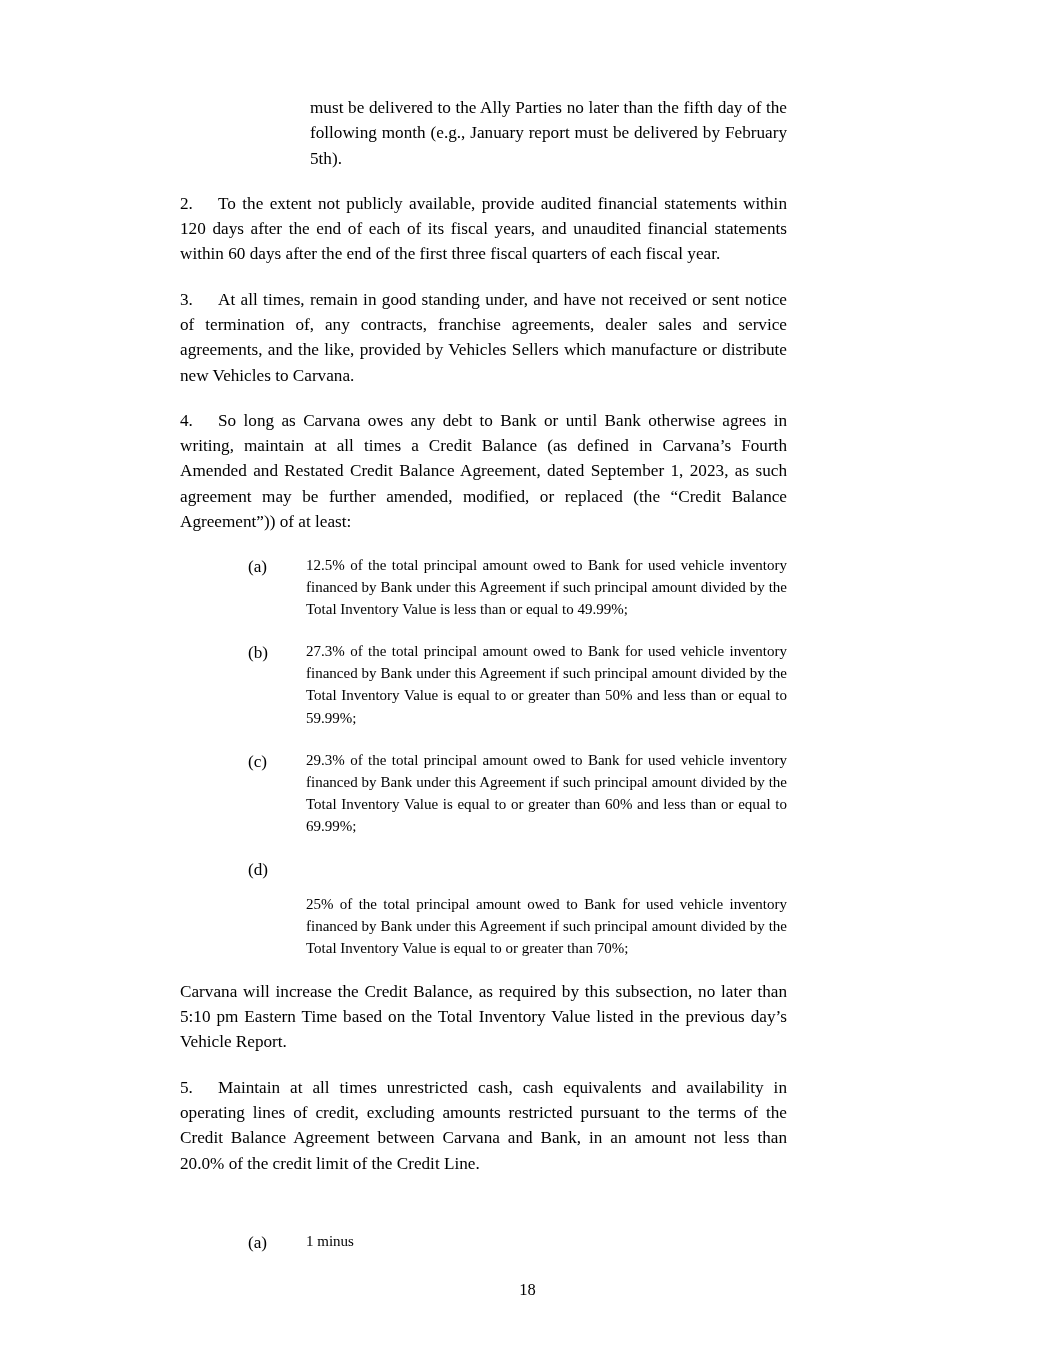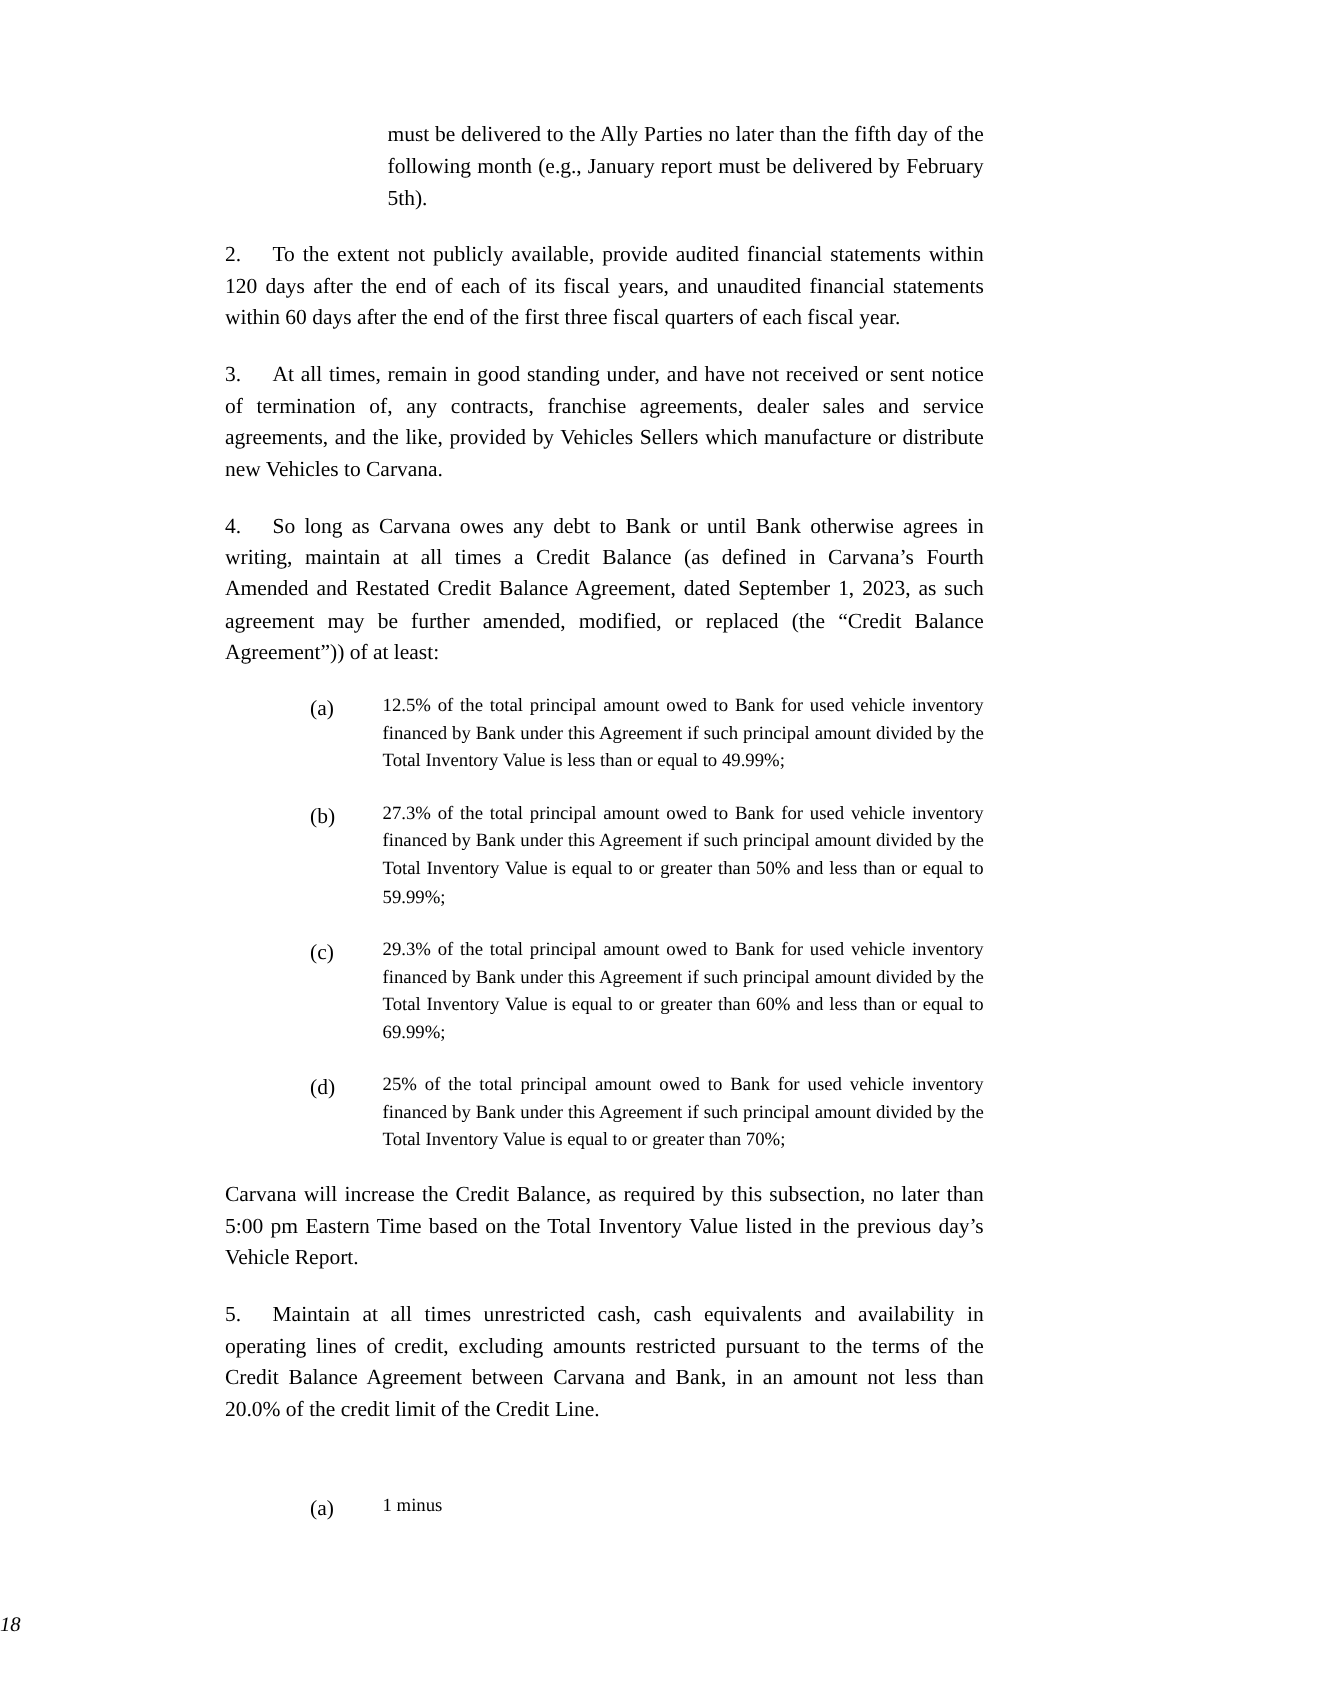--- a/index.html
+++ b/index.html
@@ -48,32 +48,33 @@
     line-height: 1.47;
   }
   .sub-text {
     flex: 1 1 auto;
     font-size: 15px;
     line-height: 1.47;
     text-align: justify;
   }
   .sub-last .sub-text {
     text-align: justify;
+    margin-top: 36px;
   }
   .gap {
     height: 34px;
   }
   .page-number {
     position: absolute;
-    bottom: 55px;
+    bottom: 65px;
     left: 0;
     width: 1055px;
+    text-align: center;
     font-size: 16.5px;
     font-family: "Liberation Serif", serif;
-    font-style: italic;
   }
 </style>
 </head>
 <body>
 
 <div class="page">
 
   <p class="para indent-top">must be delivered to the Ally Parties no later than the fifth day of the following month (e.g., January report must be delivered by February 5th).</p>
 
   <p class="para numbered"><span class="num-label">2.</span><span>To the extent not publicly available, provide audited financial statements within 120 days after the end of each of its fiscal years, and unaudited financial statements within 60 days after the end of the first three fiscal quarters of each fiscal year.</span></p>
@@ -95,21 +96,21 @@
   <div class="sub">
     <div class="sub-label">(c)</div>
     <div class="sub-text">29.3% of the total principal amount owed to Bank for used vehicle inventory financed by Bank under this Agreement if such principal amount divided by the Total Inventory Value is equal to or greater than 60% and less than or equal to 69.99%;</div>
   </div>
 
   <div class="sub sub-last">
     <div class="sub-label">(d)</div>
     <div class="sub-text">25% of the total principal amount owed to Bank for used vehicle inventory financed by Bank under this Agreement if such principal amount divided by the Total Inventory Value is equal to or greater than 70%;</div>
   </div>
 
-  <p class="para">Carvana will increase the Credit Balance, as required by this subsection, no later than 5:00 pm Eastern Time based on the Total Inventory Value listed in the previous day’s Vehicle Report.</p>
+  <p class="para">Carvana will increase the Credit Balance, as required by this subsection, no later than 5:10 pm Eastern Time based on the Total Inventory Value listed in the previous day’s Vehicle Report.</p>
 
   <p class="para numbered"><span class="num-label">5.</span><span>Maintain at all times unrestricted cash, cash equivalents and availability in operating lines of credit, excluding amounts restricted pursuant to the terms of the Credit Balance Agreement between Carvana and Bank, in an amount not less than 20.0% of the credit limit of the Credit Line.</span></p>
 
   <div class="gap"></div>
 
 
   <div class="sub">
     <div class="sub-label">(a)</div>
     <div class="sub-text">1 minus</div>
   </div>

